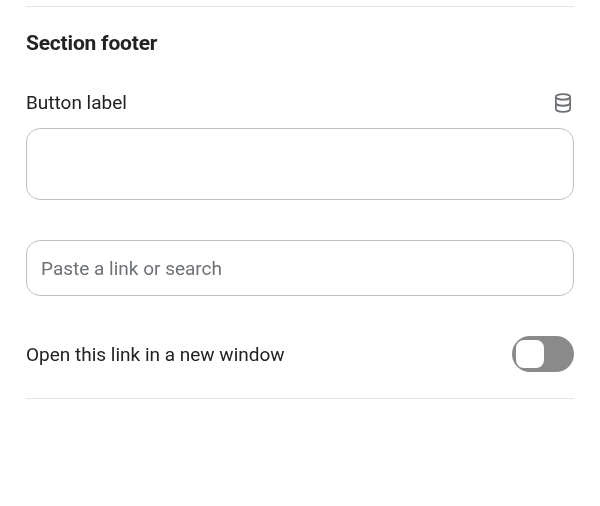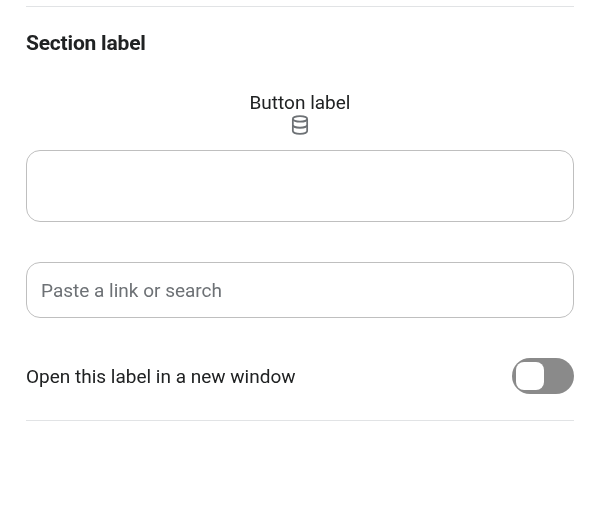--- a/index.html
+++ b/index.html
@@ -21,21 +21,20 @@
       font-weight: 700;
       margin-top: 24px;
       margin-bottom: 36px;
       letter-spacing: -0.2px;
     }
     .field-row {
       display: flex;
       justify-content: space-between;
       align-items: center;
       margin-bottom: 14px;
-      flex-direction: column;
     }
     .field-label {
       font-size: 19px;
       font-weight: 400;
       color: #202223;
     }
     .db-icon {
       width: 22px;
       height: 22px;
       color: #6d7175;
@@ -94,40 +93,40 @@
     }
     .bottom-divider {
       border-top: 1px solid #e1e3e5;
     }
   </style>
 </head>
 <body>
 
 <div class="top-divider"></div>
 
-<h2 class="section-title">Section label</h2>
+<h2 class="section-title">Section footer</h2>
 
 <div class="block">
   <div class="field-row">
     <label class="field-label">Button label</label>
     <span class="db-icon">
       <svg viewBox="0 0 20 20" width="22" height="22" fill="none" stroke="currentColor" stroke-width="1.6">
         <ellipse cx="10" cy="4.5" rx="6.5" ry="2.5"></ellipse>
         <path d="M3.5 4.5 V10 C3.5 11.38 6.41 12.5 10 12.5 C13.59 12.5 16.5 11.38 16.5 10 V4.5"></path>
         <path d="M3.5 10 V15.5 C3.5 16.88 6.41 18 10 18 C13.59 18 16.5 16.88 16.5 15.5 V10"></path>
       </svg>
     </span>
   </div>
   <input type="text" class="text-input tall" value="" style="">
 </div>
 
 <div class="block">
   <input type="text" class="text-input short" placeholder="Paste a link or search" style="">
 </div>
 
 <div class="toggle-row">
-  <span class="toggle-label">Open this label in a new window</span>
+  <span class="toggle-label">Open this link in a new window</span>
   <div class="toggle" role="switch" aria-checked="false">
     <div class="toggle-knob"></div>
   </div>
 </div>
 
 <div class="bottom-divider"></div>
 
 </body></html>

